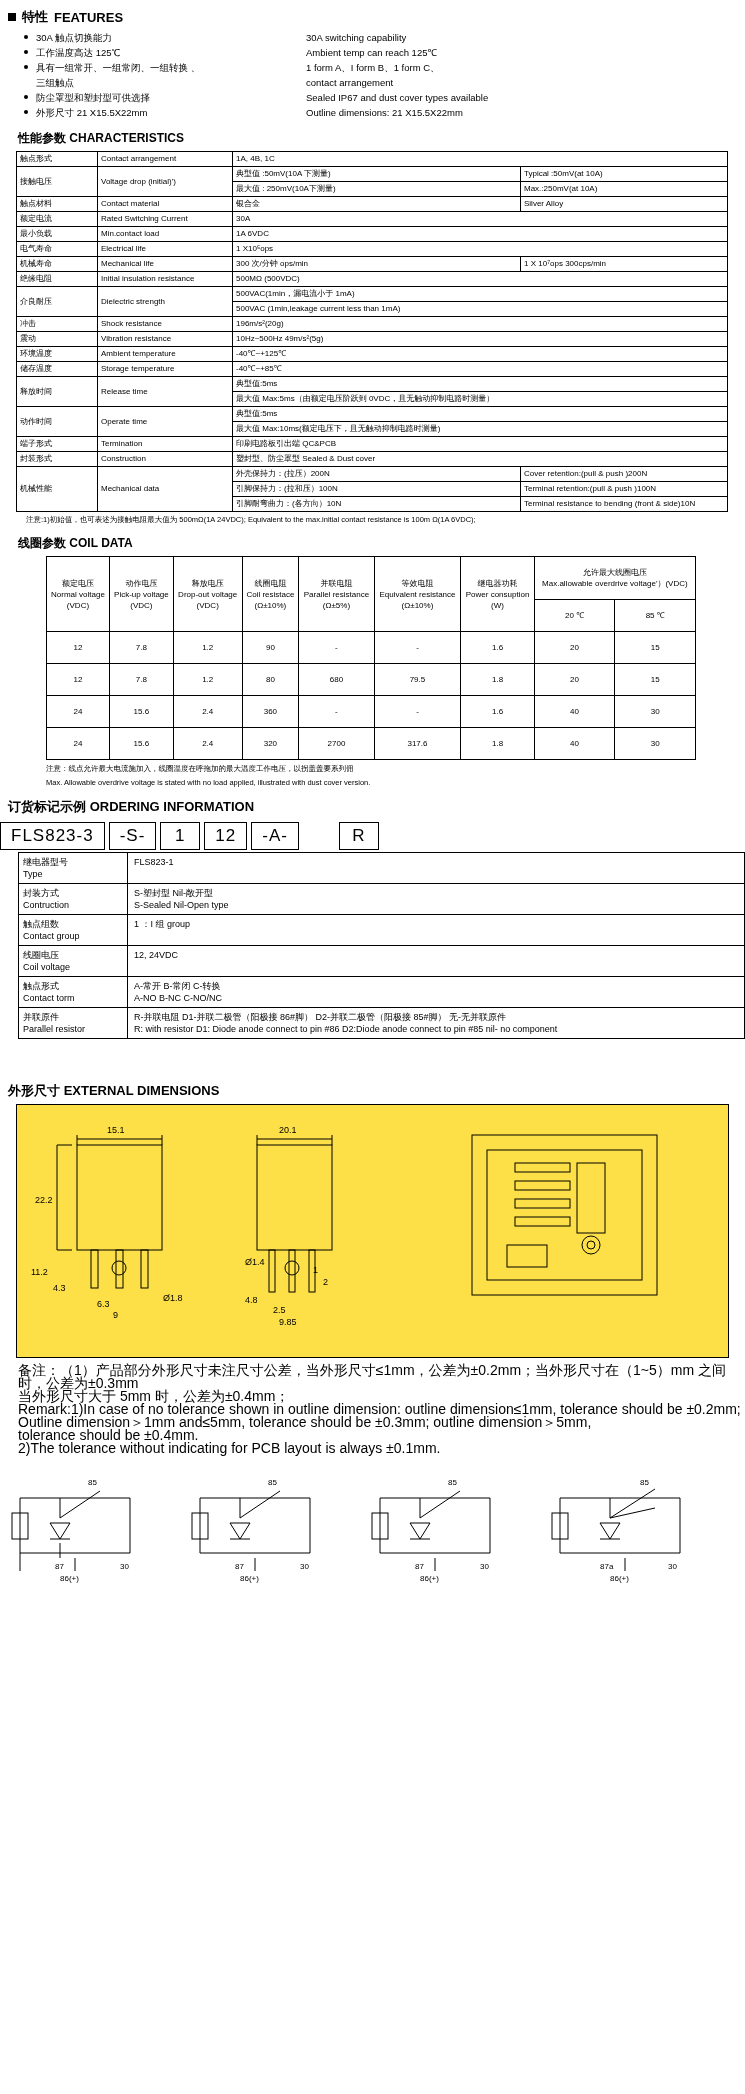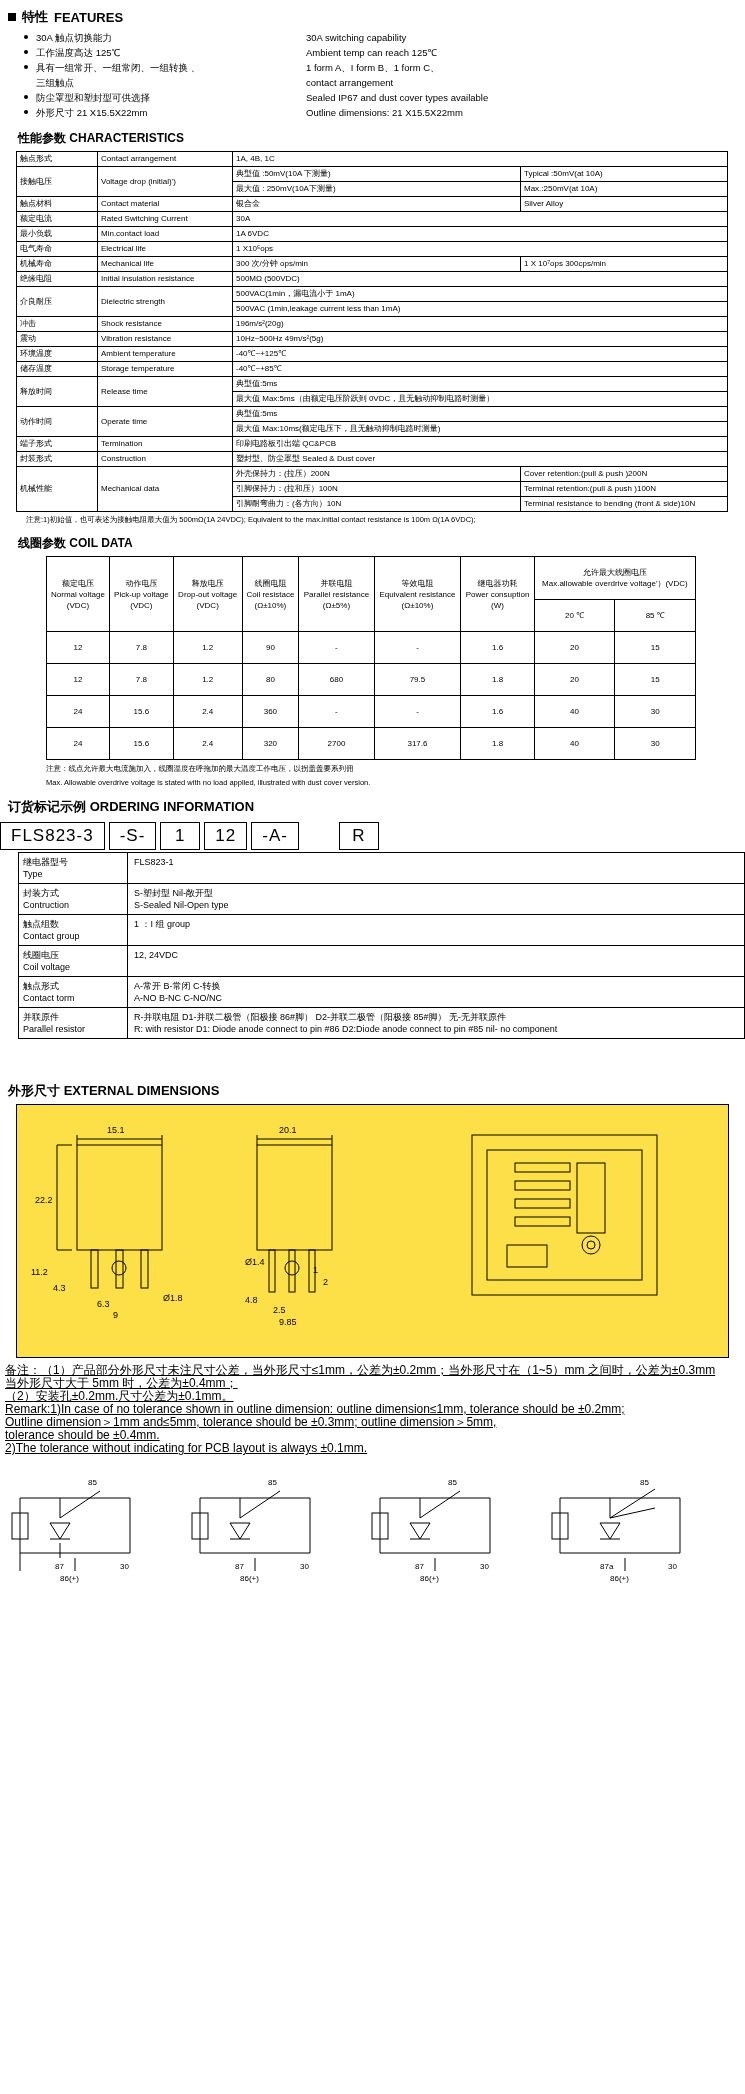--- a/index.html
+++ b/index.html
@@ -48,21 +48,21 @@
   .order-top{display:flex;align-items:center;font-size:17px;letter-spacing:1px;}
   .order-top .pn{border:1px solid #000;padding:3px 10px;font-size:17px;}
   .order-top .cell{border:1px solid #000;padding:3px 10px;margin-left:4px;font-size:17px;min-width:18px;text-align:center;}
   .order-rows{margin-left:18px;margin-top:2px;}
   .order-row{display:flex;border:1px solid #000;border-top:none;font-size:9px;}
   .order-row:first-child{border-top:1px solid #000;}
   .or-label{width:100px;padding:3px 4px;line-height:12px;border-right:1px solid #000;}
   .or-val{padding:3px 6px;line-height:12px;}
   
   .dim-box{border:1px solid #000;margin:4px 16px 0 16px;height:252px;position:relative;background:#fde047;}
-  .remark{font-size:12px;margin:6px 0 0 5px;line-height:13px;text-decoration:underline;}
+  .remark{font-size:14px;margin:6px 0 0 18px;line-height:13px;}
   .schem{margin:8px 0 0 0;height:120px;position:relative;}
   svg{display:block;}
 </style>
 </head>
 <body>
 
 <div class="page">
 
   <div class="sec-title">
     <span class="sq"></span>
@@ -453,21 +453,20 @@
         <text x="262" y="220">9.85</text>
         <text x="296" y="168">1</text>
         <text x="306" y="180">2</text>
       </g>
     </svg>
   </div>
 
   <div class="remark">
     <div>备注：（1）产品部分外形尺寸未注尺寸公差，当外形尺寸≤1mm，公差为±0.2mm；当外形尺寸在（1~5）mm 之间时，公差为±0.3mm</div>
     <div>当外形尺寸大于 5mm 时，公差为±0.4mm；</div>
-    <div>（2）安装孔±0.2mm.尺寸公差为±0.1mm。</div>
     <div>Remark:1)In case of no tolerance shown in outline dimension: outline dimension≤1mm, tolerance should be ±0.2mm;</div>
     <div>Outline dimension＞1mm and≤5mm, tolerance should be ±0.3mm; outline dimension＞5mm,</div>
     <div>tolerance should be ±0.4mm.</div>
     <div>2)The tolerance without indicating for PCB layout is always ±0.1mm.</div>
   </div>
 
   <div class="schem">
     <svg width="745" height="120" viewBox="0 0 745 120">
       <g stroke="#000" fill="none" stroke-width="1">
 

